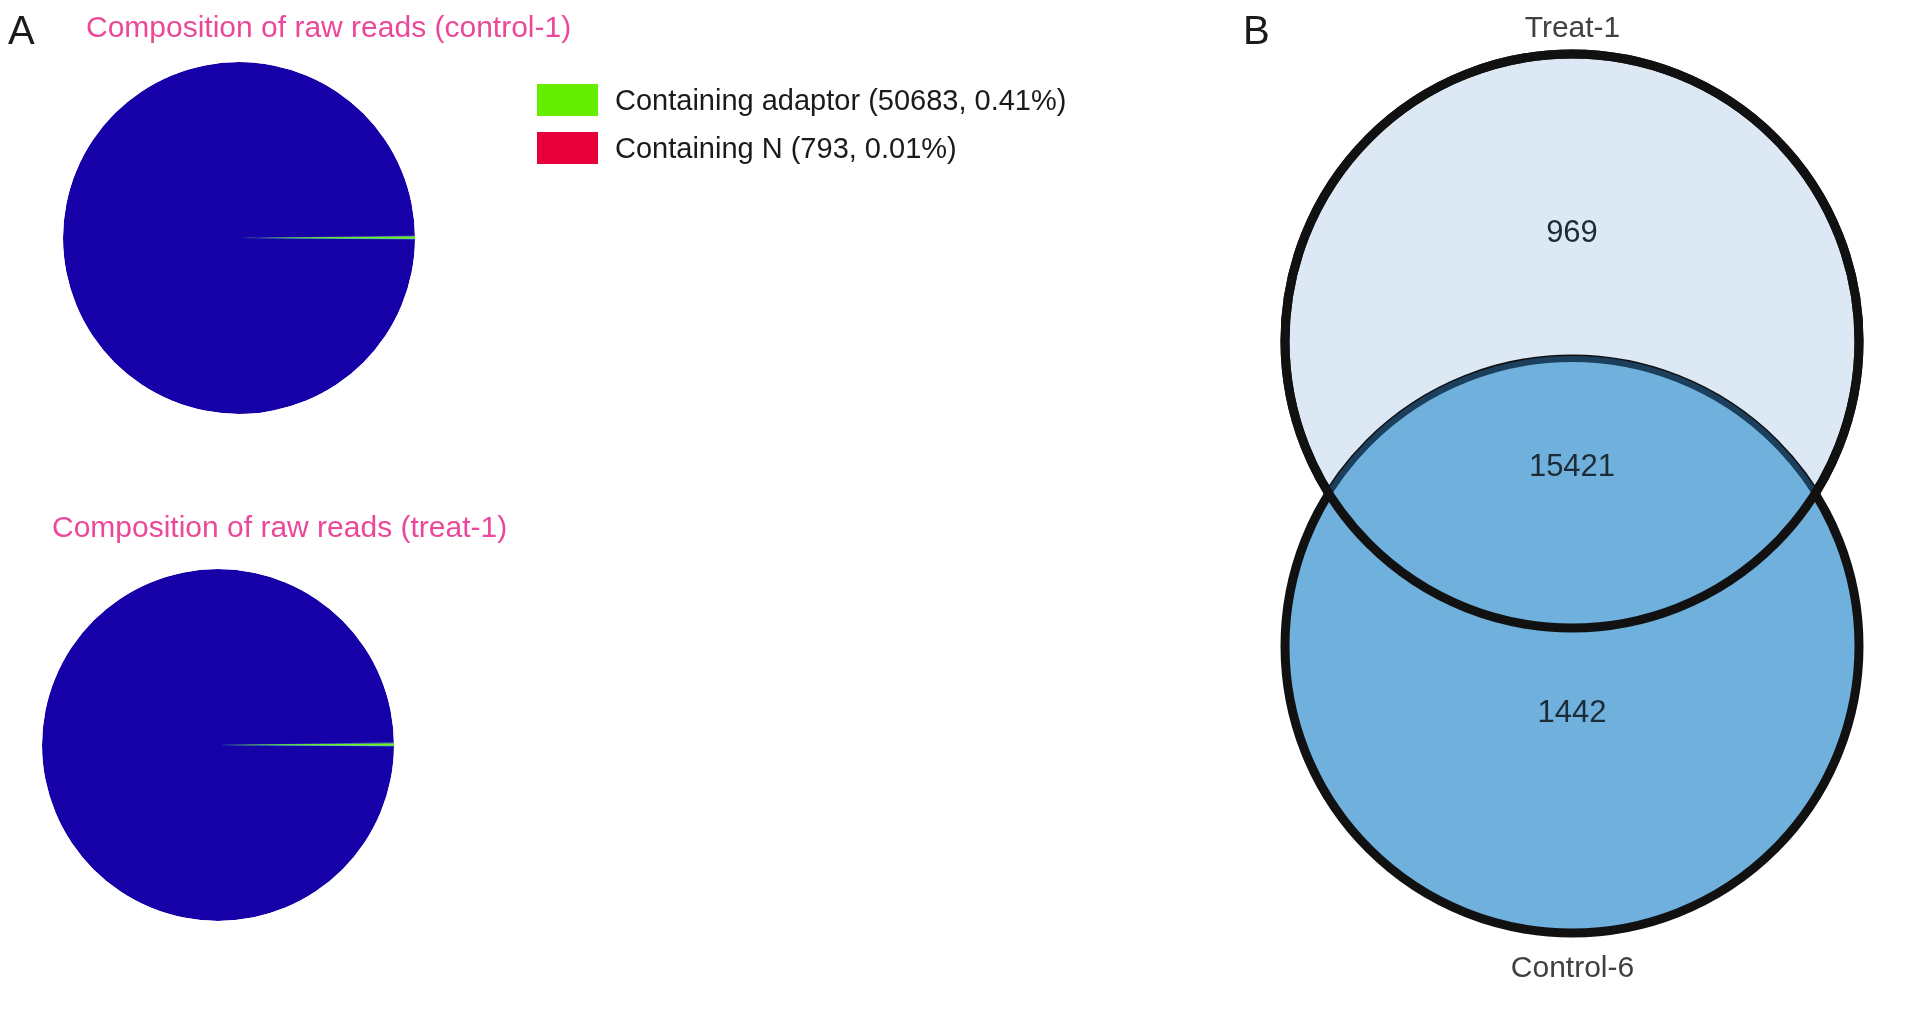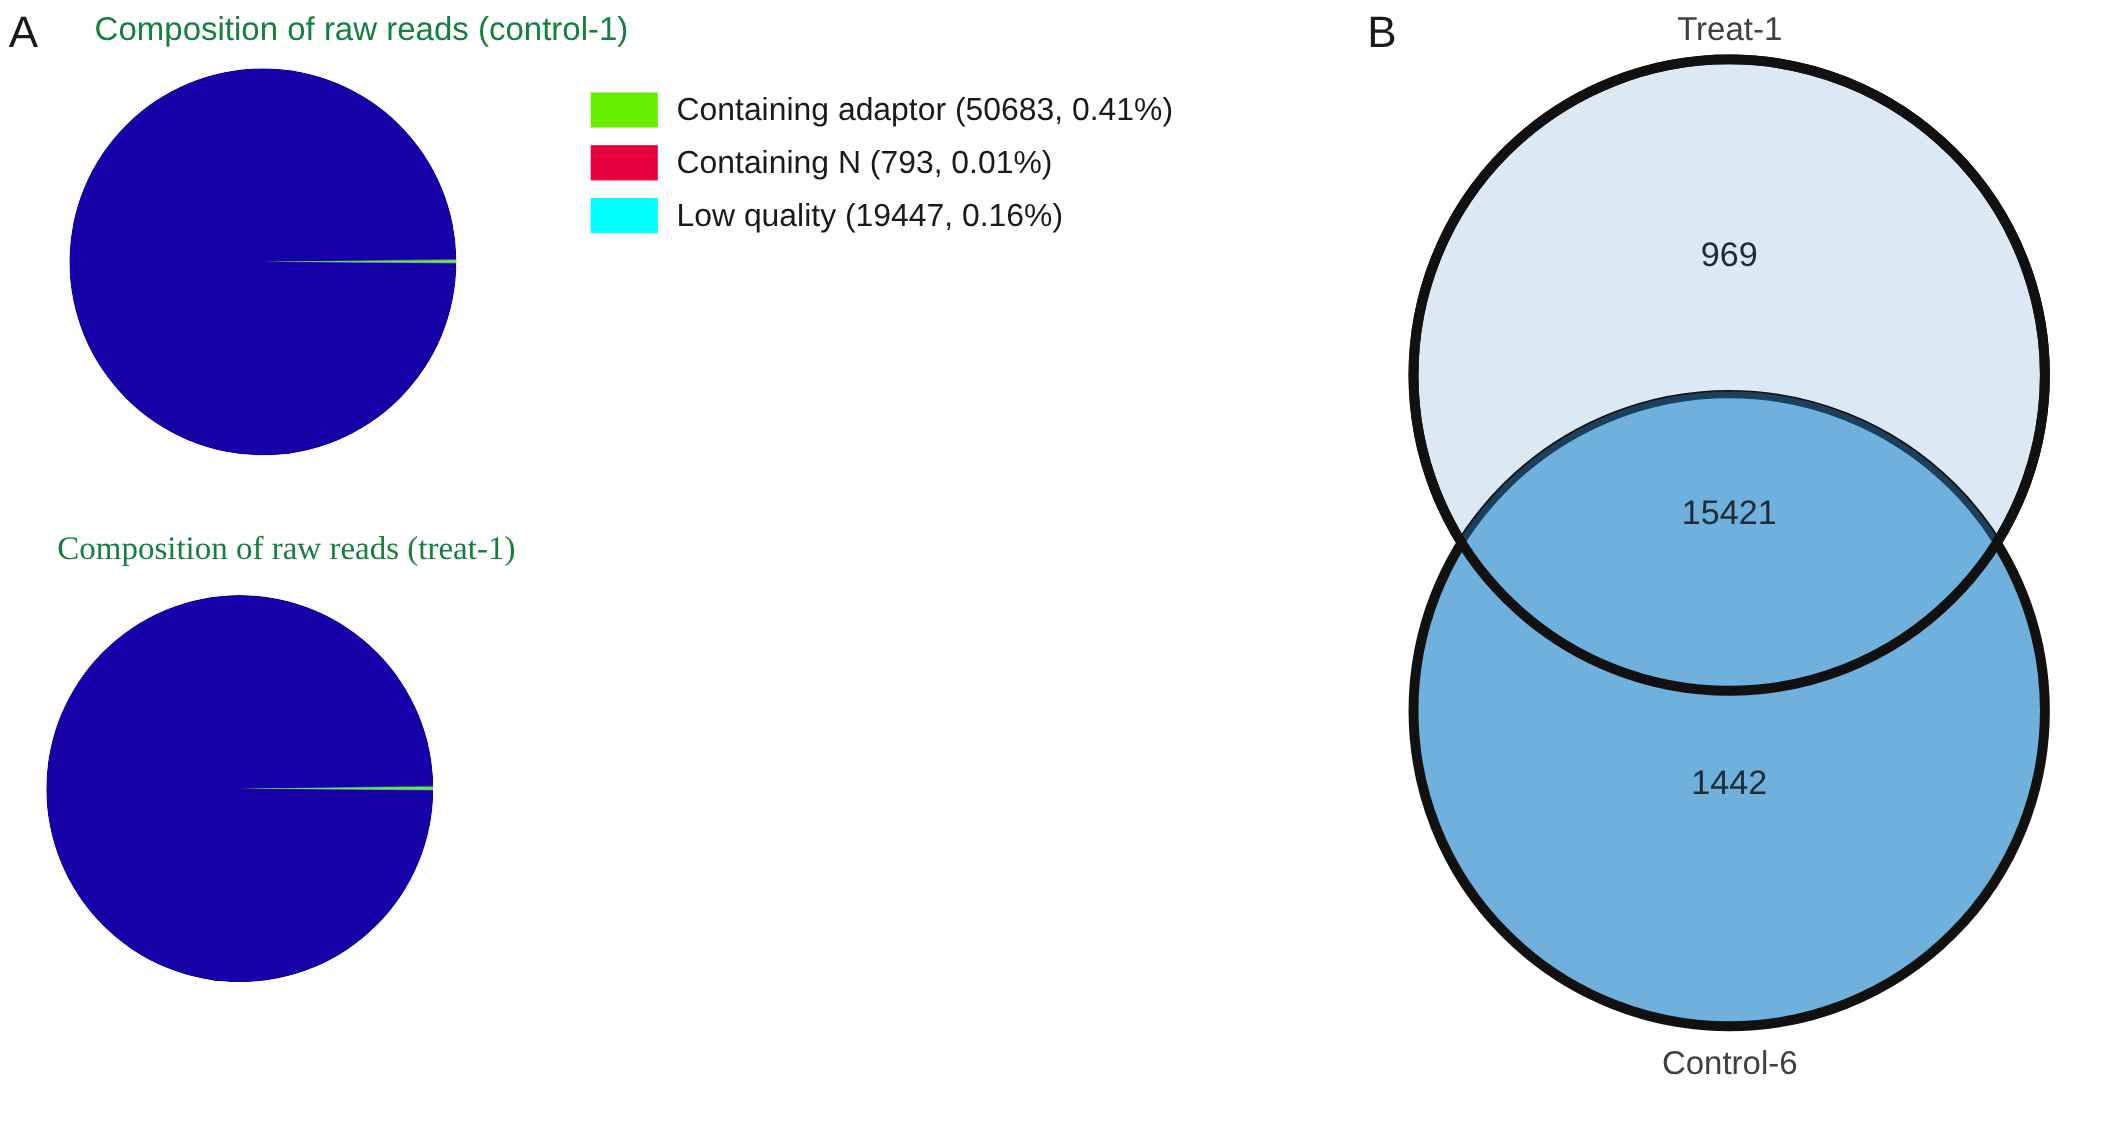--- a/index.html
+++ b/index.html
@@ -27,28 +27,28 @@
   #panel-a-letter { left: 8px;    top: 10px; }
   #panel-b-letter { left: 1243px; top: 10px; }
 
   
   .pie-group {
     position: absolute;
     left: 0;
     width: 1230px;
   }
   #pie-group-control { top: 0px;   height: 500px; }
-  #pie-group-treat   { top: 466px; height: 520px; font-family: Liberation Serif, serif; }
+  #pie-group-treat   { top: 494px; height: 520px; }
 
   .pie-title {
     position: absolute;
     font-size: 30px;
     line-height: 1.1;
     white-space: nowrap;
-    color: #15803d;
+    color: #ec4899;
   }
   #pie-group-control .pie-title { left: 86px; top: 10px; }
   #pie-group-treat   .pie-title { left: 52px; top: 16px; }
 
   .pie-canvas {
     position: absolute;
     border-radius: 50%;
     overflow: hidden;
   }
   #pie-group-control .pie-canvas { left: 63px; top: 62px;  width: 352px; height: 352px; }
@@ -134,24 +134,20 @@
 
   <div class="legend" id="legend-control">
     <div class="legend-row">
       <span class="legend-swatch" style="background:#66ee00"></span>
       <span class="legend-label">Containing adaptor (50683, 0.41%)</span>
     </div>
     <div class="legend-row">
       <span class="legend-swatch" style="background:#e8003c"></span>
       <span class="legend-label">Containing N (793, 0.01%)</span>
     </div>
-    <div class="legend-row">
-      <span class="legend-swatch" style="background:#00ffff"></span>
-      <span class="legend-label">Low quality (19447, 0.16%)</span>
-    </div>
   </div>
 </div>
 
 <div class="pie-group" id="pie-group-treat">
 
   <div class="pie-title">Composition of raw reads (treat-1)</div>
 
   <div class="pie-canvas">
     <svg width="352" height="352" viewBox="0 0 352 352">
       <circle cx="176" cy="176" r="176" fill="#1600a8"></circle>

